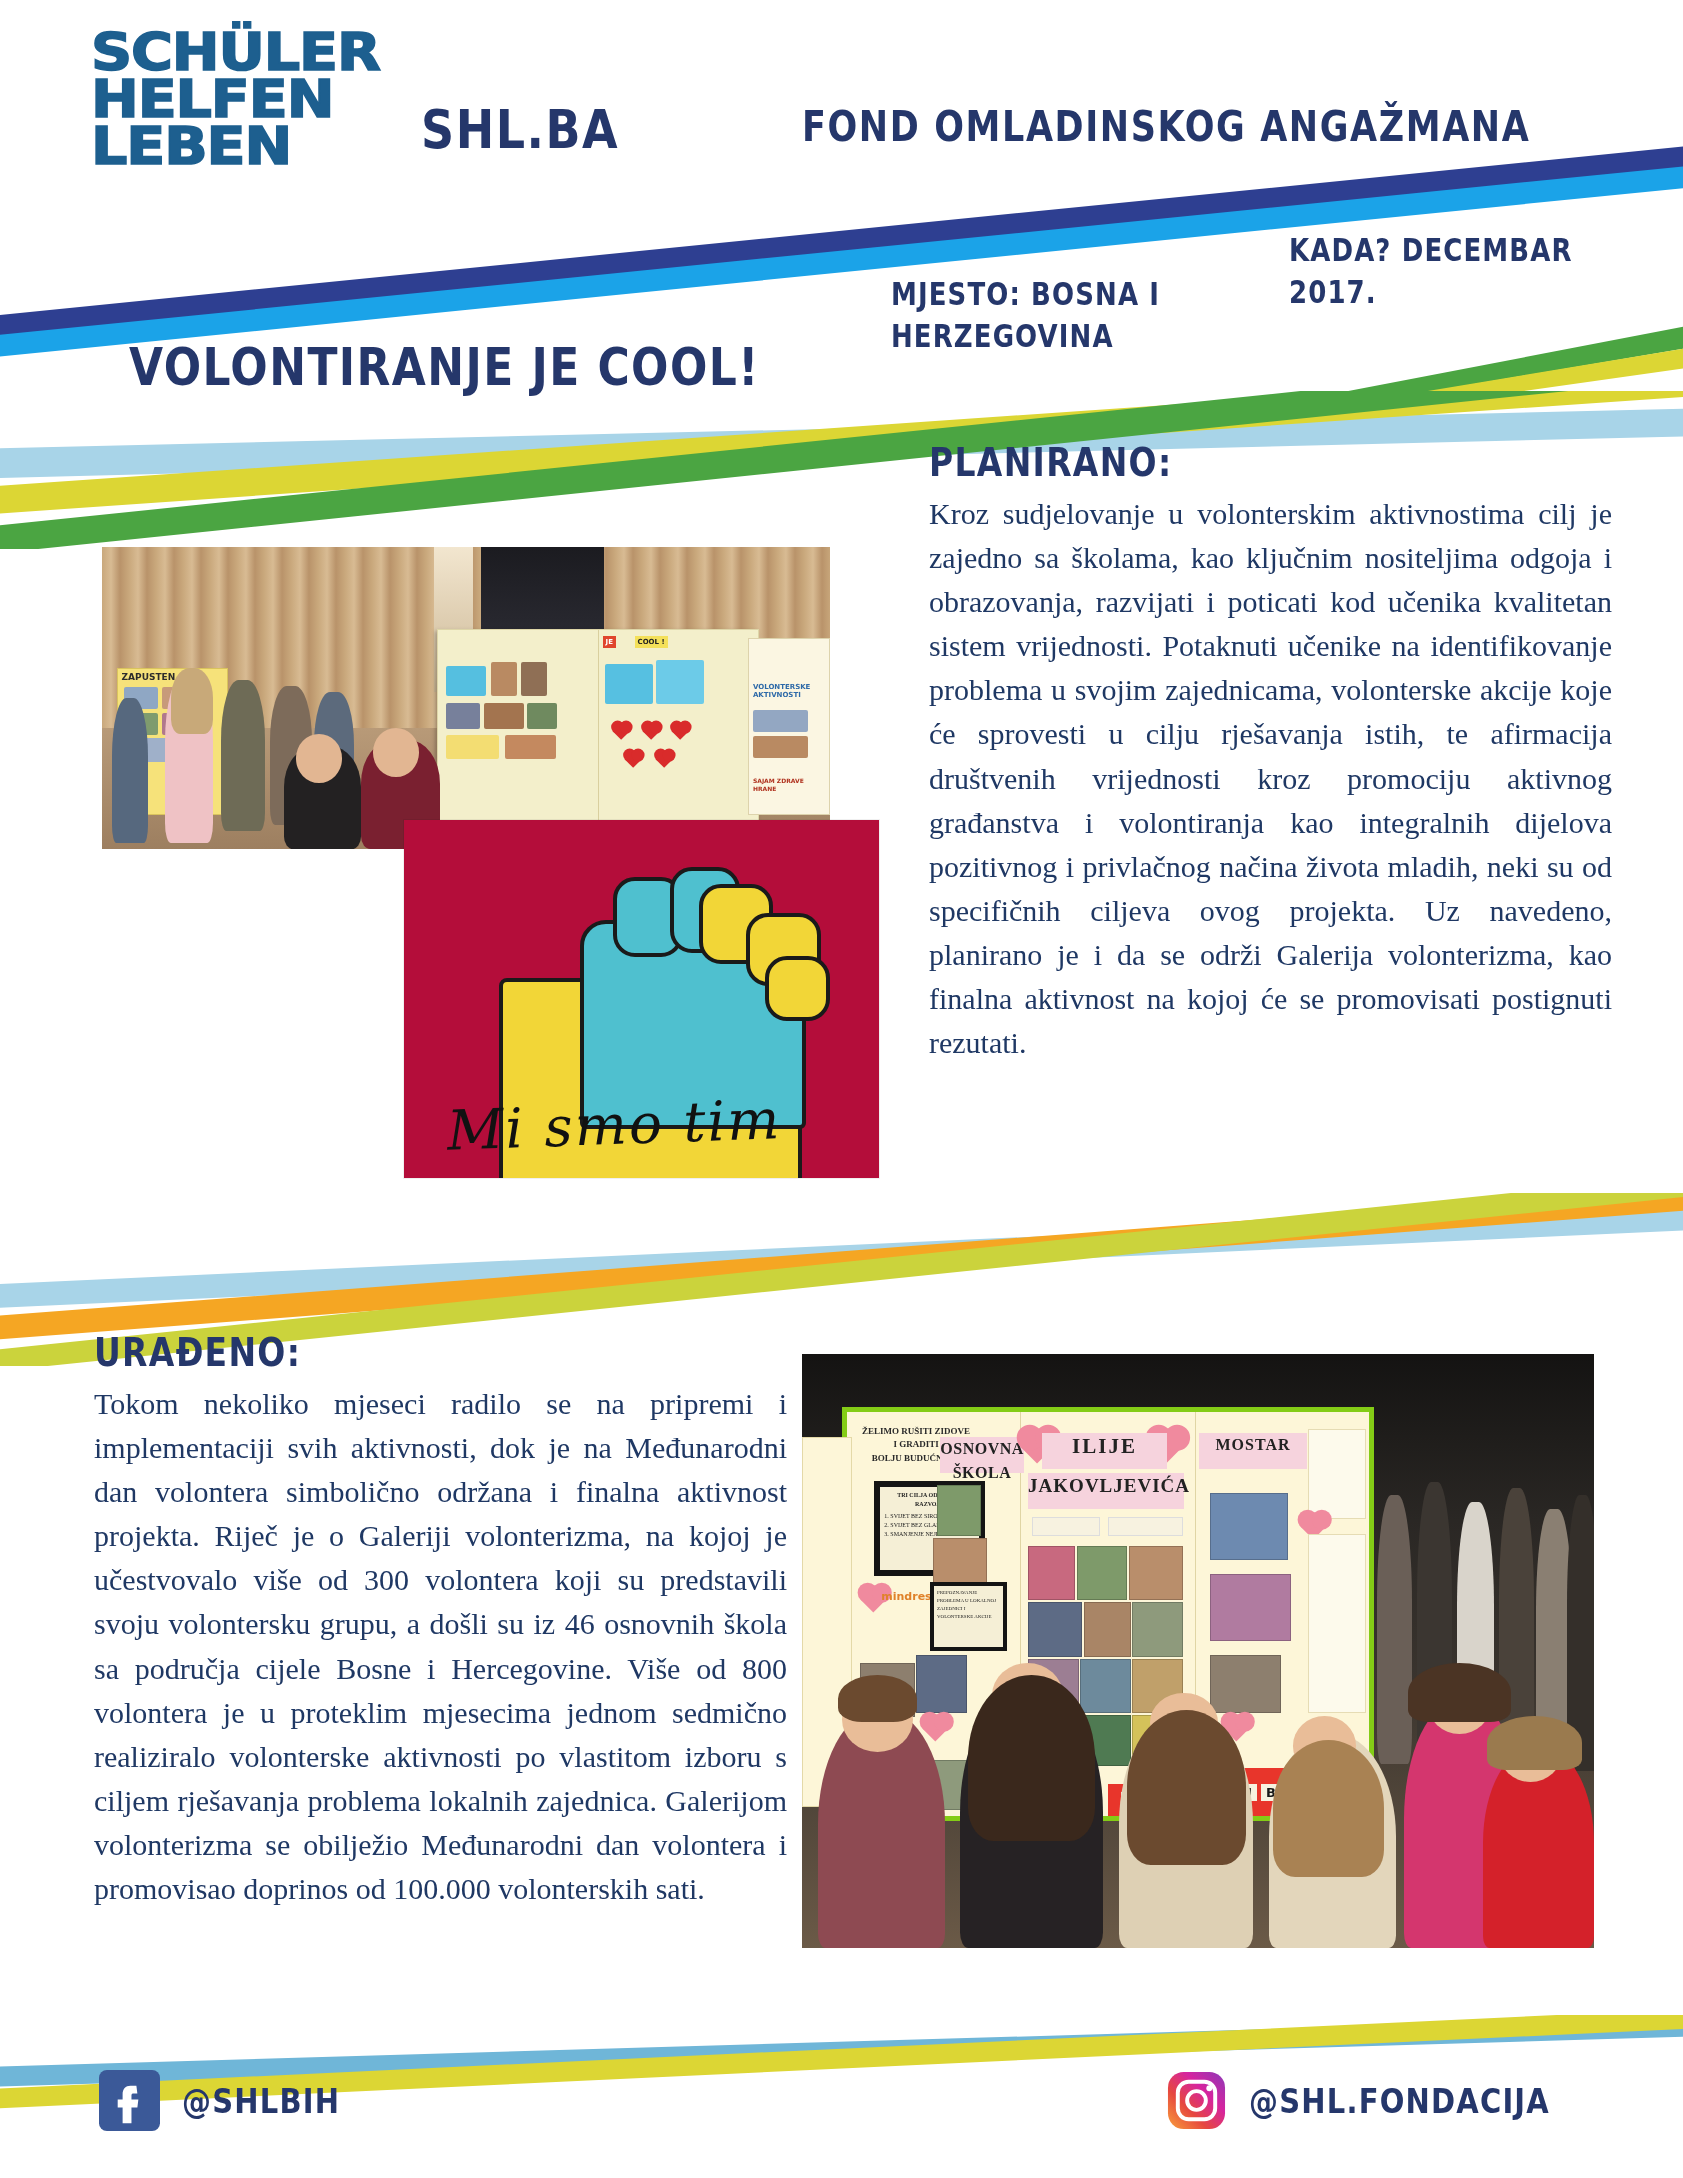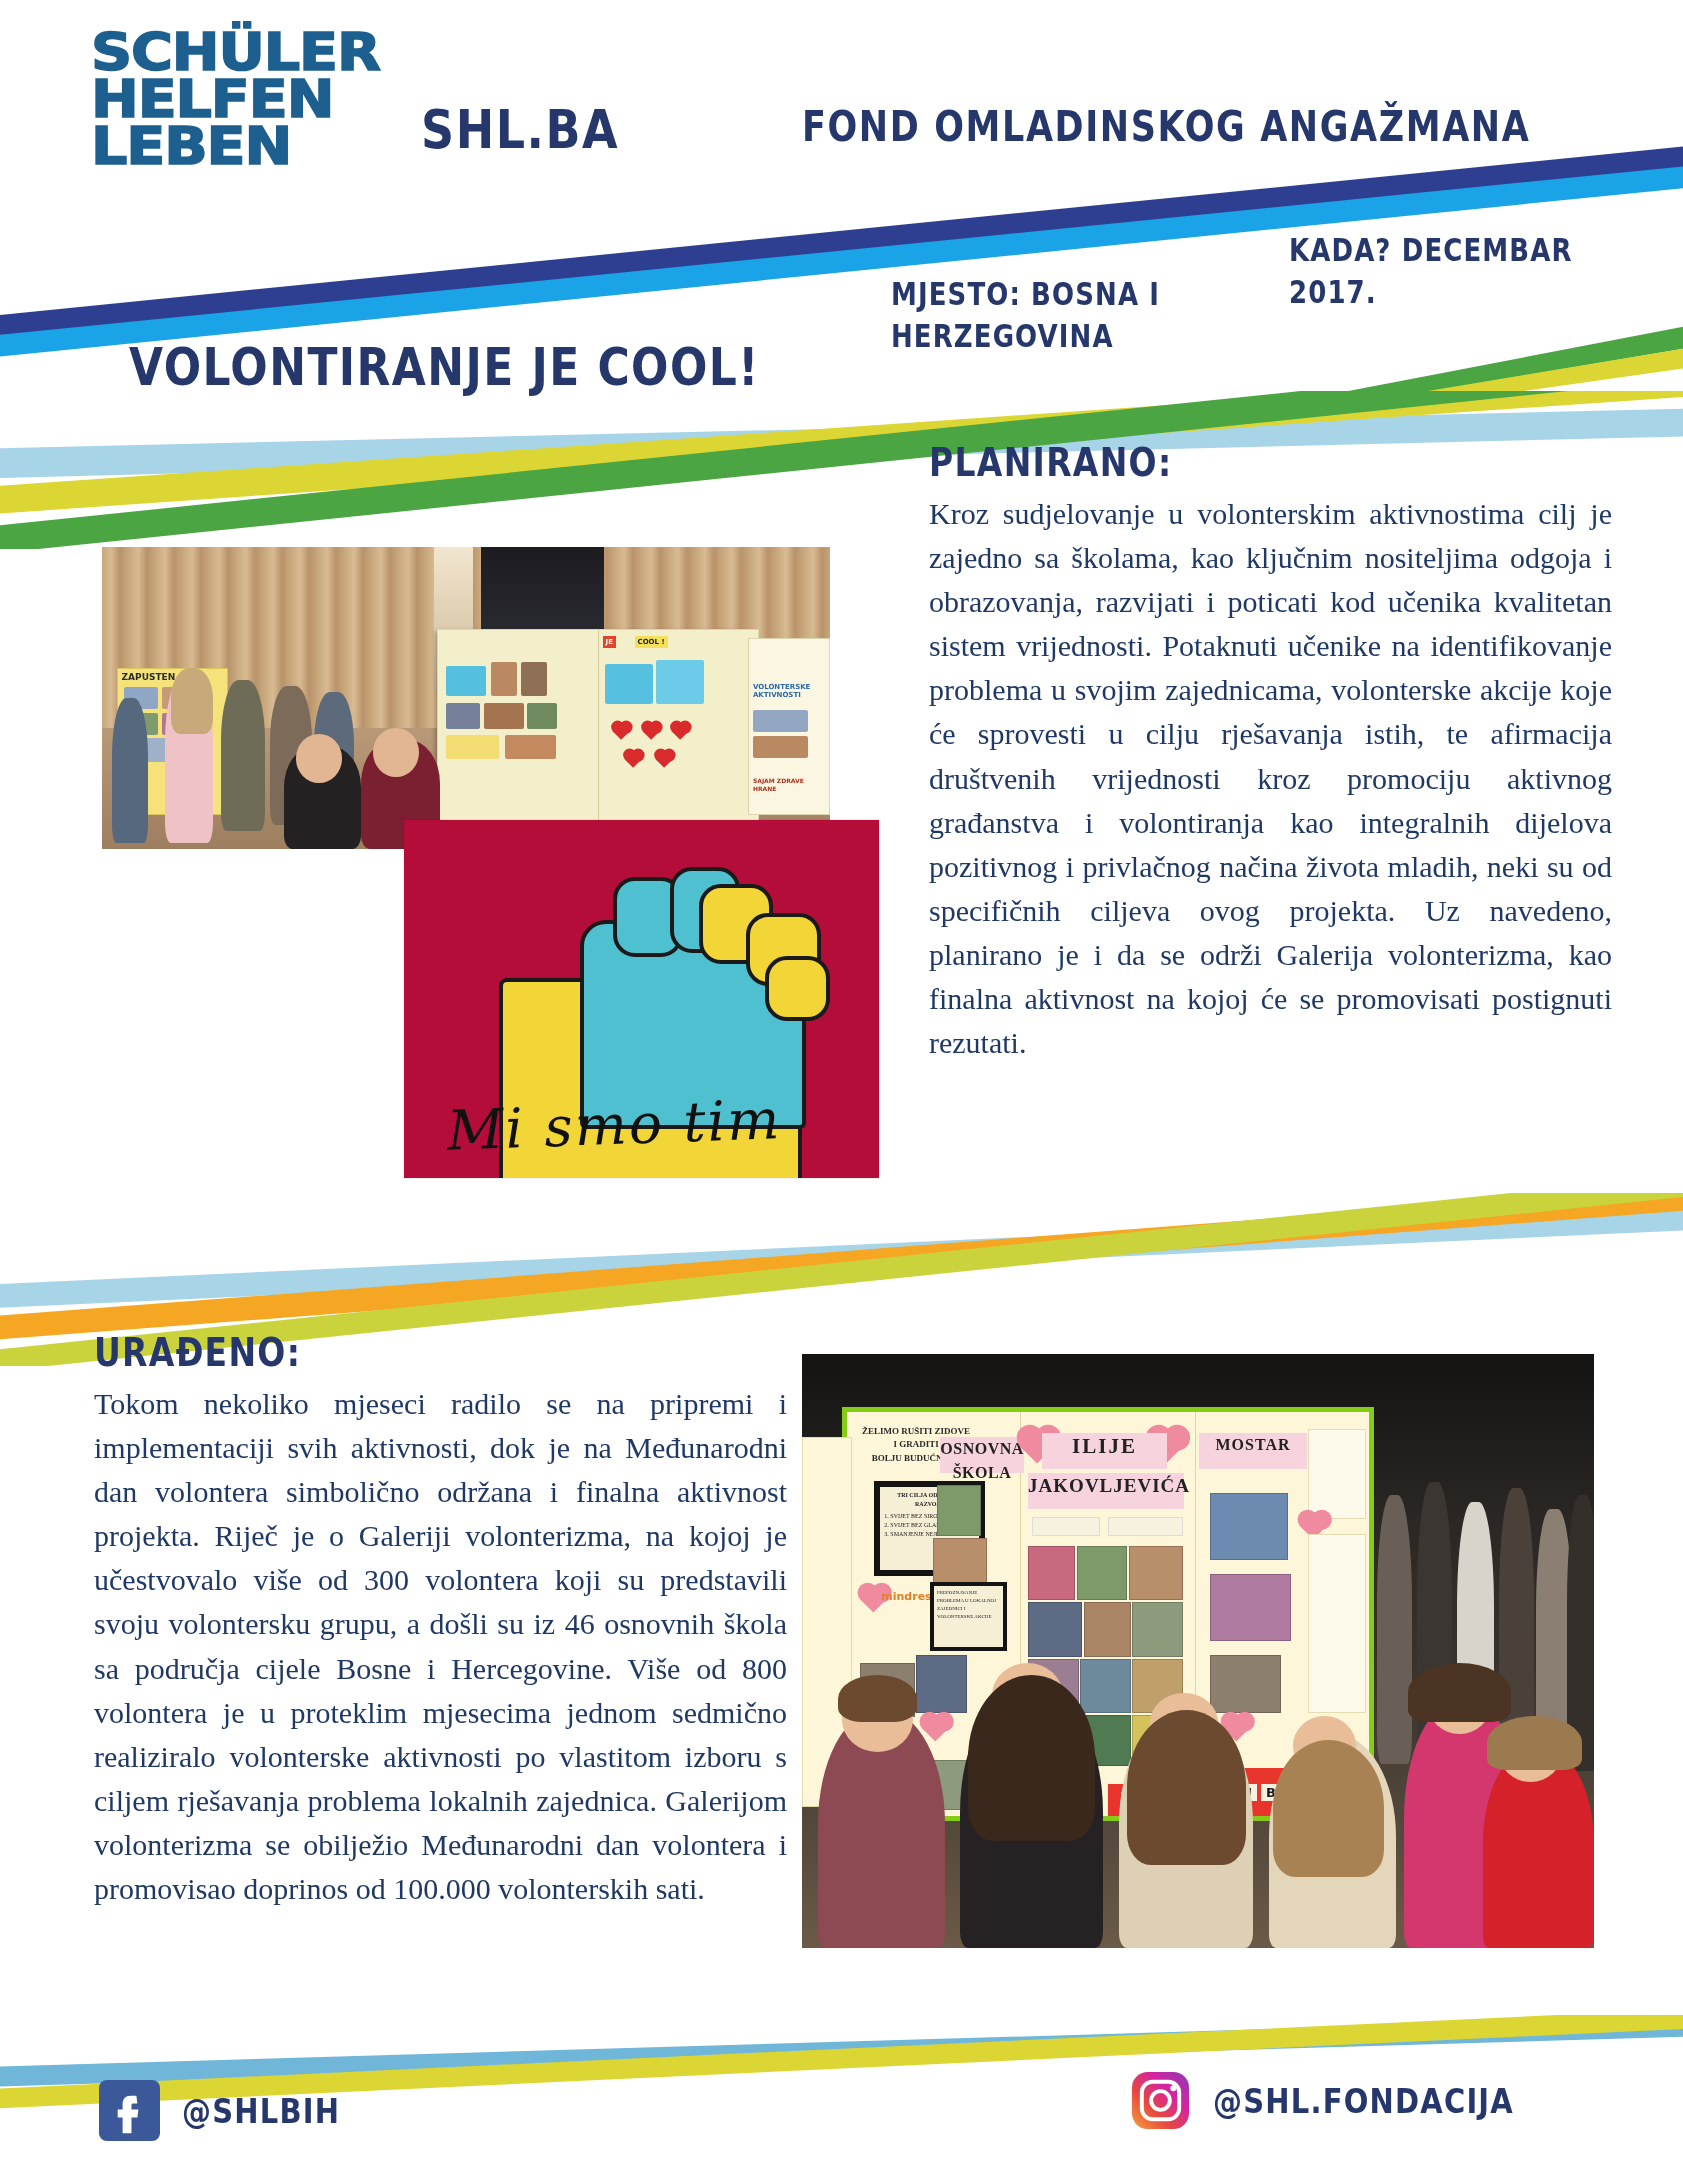--- a/index.html
+++ b/index.html
@@ -533,30 +533,30 @@
   <div class="hair" style="left:86.5%;bottom:30%;width:12%;height:9%;background:#9a7a4e;border-radius:50% 50% 20% 20%;"></div>
 </div>
 
 <svg class="abs" style="left:0;top:2015px;width:1683px;height:119px;" viewBox="0 0 1700 120" preserveAspectRatio="none">
   <polygon points="0,52 1700,2 1700,22 0,72" fill="#6fb6d8"></polygon>
   <polygon points="0,74 1700,-6 1700,14 0,94" fill="#dcd634"></polygon>
 </svg>
 
 <div id="footer">
 
-  <div class="social" style="left:99px; top:60px;">
+  <div class="social" style="left:99px; top:50px;">
     <svg class="ico" viewBox="0 0 62 62">
       <rect x="0" y="0" width="62" height="62" rx="8" fill="#3b5998"></rect>
       <path d="M38 16h-6c-5 0-8 3.4-8 8.4V30h-5v8h5v16h9V38h6l1-8h-7v-4.2c0-1.4.6-2 2.2-2H39z" fill="#ffffff"></path>
     </svg>
     <span class="handle">@SHLBIH</span>
   </div>
 
 
-  <div class="social" style="left:1130px; top:50px;">
+  <div class="social" style="left:1166px; top:50px;">
     <svg class="ico" viewBox="0 0 62 62">
       <defs>
         <linearGradient id="igg" x1="0" y1="1" x2="1" y2="0">
           <stop offset="0%" stop-color="#f9a03c"></stop>
           <stop offset="35%" stop-color="#e6483f"></stop>
           <stop offset="65%" stop-color="#d6249f"></stop>
           <stop offset="100%" stop-color="#8a3ab9"></stop>
         </linearGradient>
       </defs>
       <rect x="2" y="2" width="58" height="58" rx="16" fill="url(#igg)"></rect>

